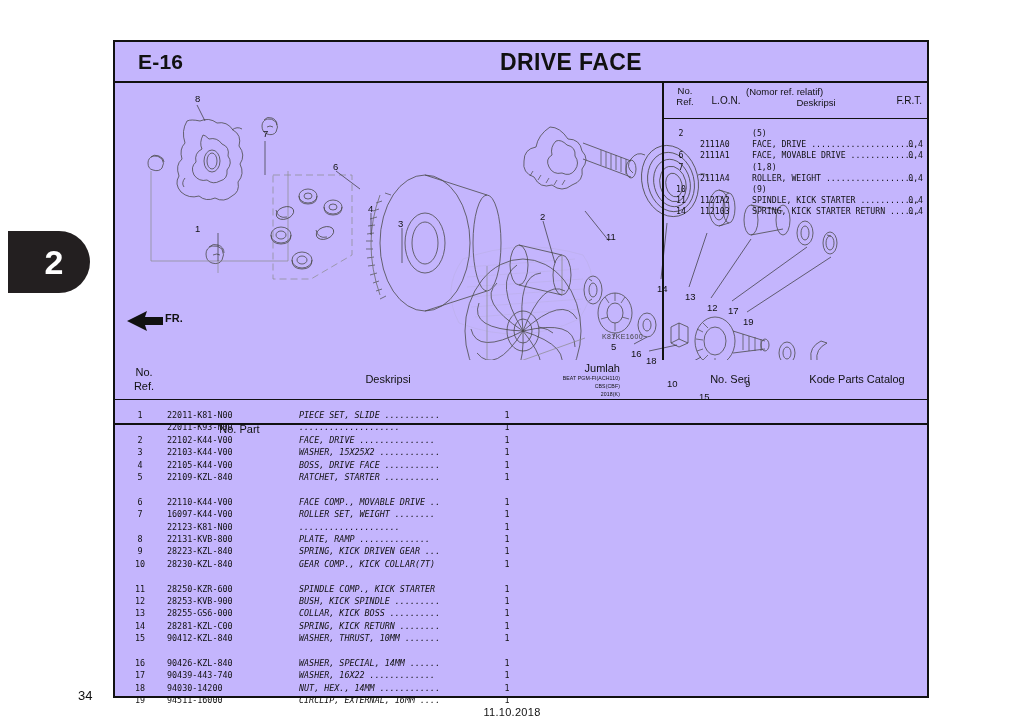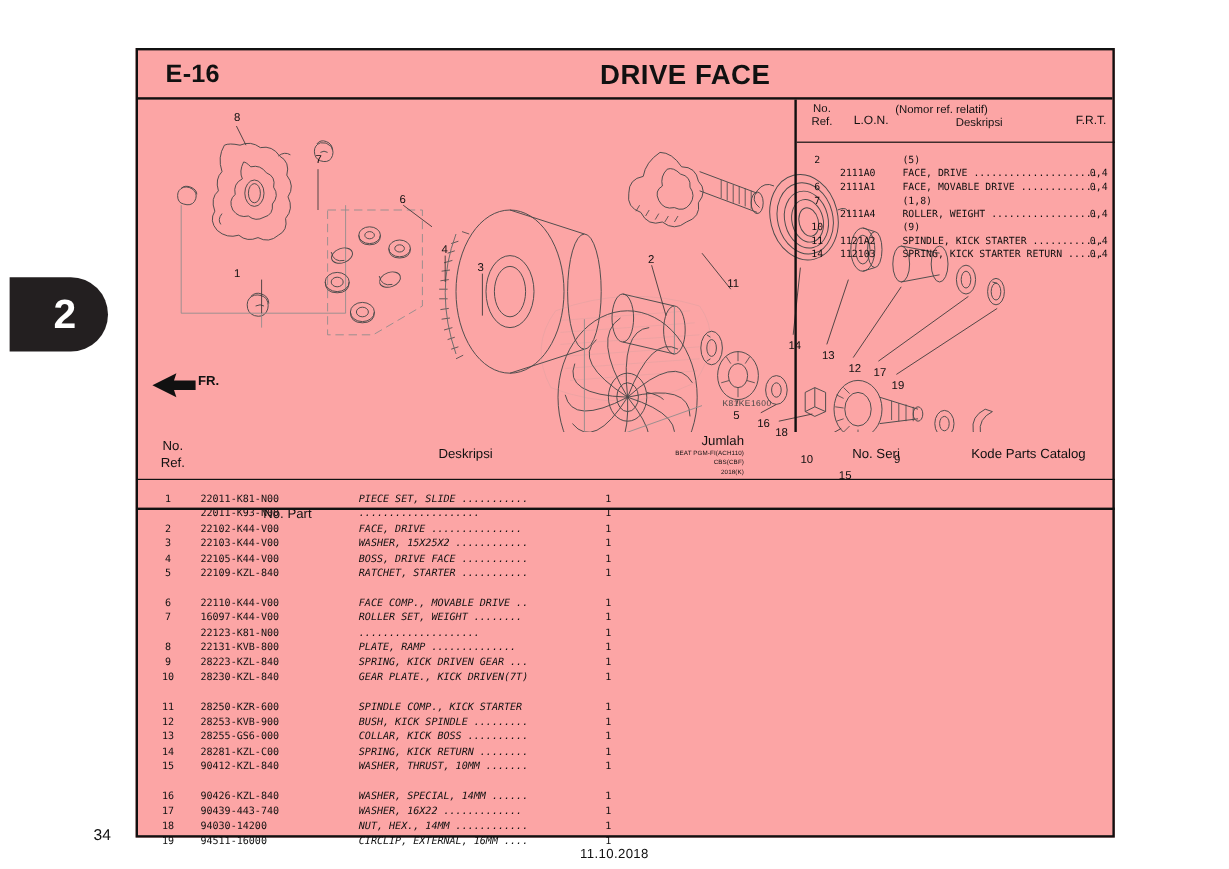--- a/index.html
+++ b/index.html
@@ -15,21 +15,21 @@
     width: 1024px; height: 724px;
     background: #ffffff;
   }
 
   
   .frame {
     position: absolute;
     left: 113px; top: 40px;
     width: 816px; height: 658px;
     border: 2px solid #111;
-    background: #fca5a5;
+    background: #c4b5fd;
   }
 
   
   .titlebar {
     position: absolute;
     left: 0; top: 0;
     width: 100%; height: 41px;
     border-bottom: 2px solid #111;
   }
   .sheet-code {
@@ -654,21 +654,21 @@
           </div>
           <div class="prow">
             <span class="p-ref">9</span>
             <span class="p-part">28223-KZL-840</span>
             <span class="p-desc">SPRING, KICK DRIVEN GEAR ...</span>
             <span class="p-qty">1</span>
           </div>
           <div class="prow gap">
             <span class="p-ref">10</span>
             <span class="p-part">28230-KZL-840</span>
-            <span class="p-desc">GEAR PLATE., KICK DRIVEN(7T)</span>
+            <span class="p-desc">GEAR COMP., KICK COLLAR(7T)</span>
             <span class="p-qty">1</span>
           </div>
           <div class="prow">
             <span class="p-ref">11</span>
             <span class="p-part">28250-KZR-600</span>
             <span class="p-desc">SPINDLE COMP., KICK STARTER</span>
             <span class="p-qty">1</span>
           </div>
           <div class="prow">
             <span class="p-ref">12</span>

